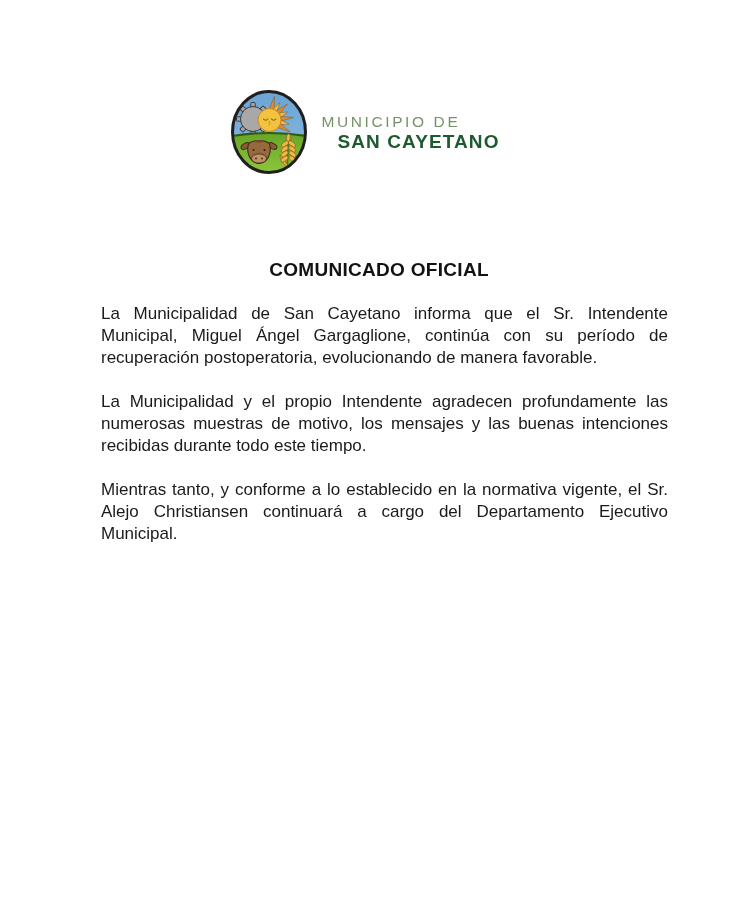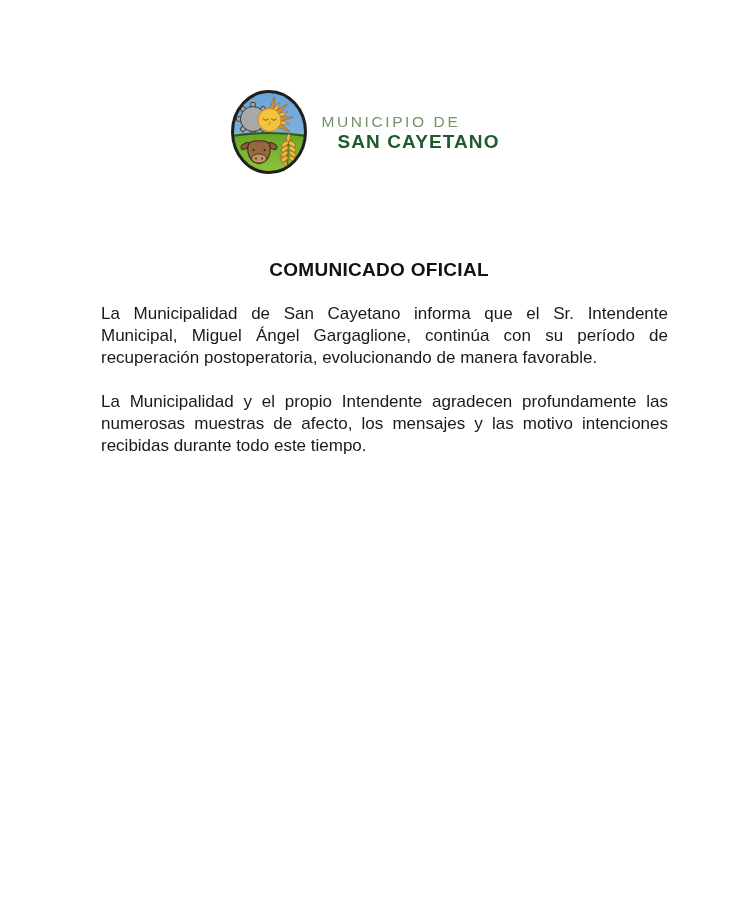--- a/index.html
+++ b/index.html
@@ -178,18 +178,19 @@
     <div class="logo-text">
       <div class="logo-org">MUNICIPIO DE</div>
       <div class="logo-name">SAN CAYETANO</div>
     </div>
   </header>
 
   <h1 class="doc-title">COMUNICADO OFICIAL</h1>
 
   <main class="doc-body">
     <p>La Municipalidad de San Cayetano informa que el Sr. Intendente Municipal, Miguel Ángel Gargaglione, continúa con su período de recuperación postoperatoria, evolucionando de manera favorable.</p>
-    <p>La Municipalidad y el propio Intendente agradecen profundamente las numerosas muestras de afecto, los mensajes y las motivo intenciones recibidas durante todo este tiempo.</p>
+    <p>La Municipalidad y el propio Intendente agradecen profundamente las numerosas muestras de motivo, los mensajes y las buenas intenciones recibidas durante todo este tiempo.</p>
+    <p>Mientras tanto, y conforme a lo establecido en la normativa vigente, el Sr. Alejo Christiansen continuará a cargo del Departamento Ejecutivo Municipal.</p>
   </main>
 
   <hr class="footer-divider">
 
 </div>
 
 </body></html>

